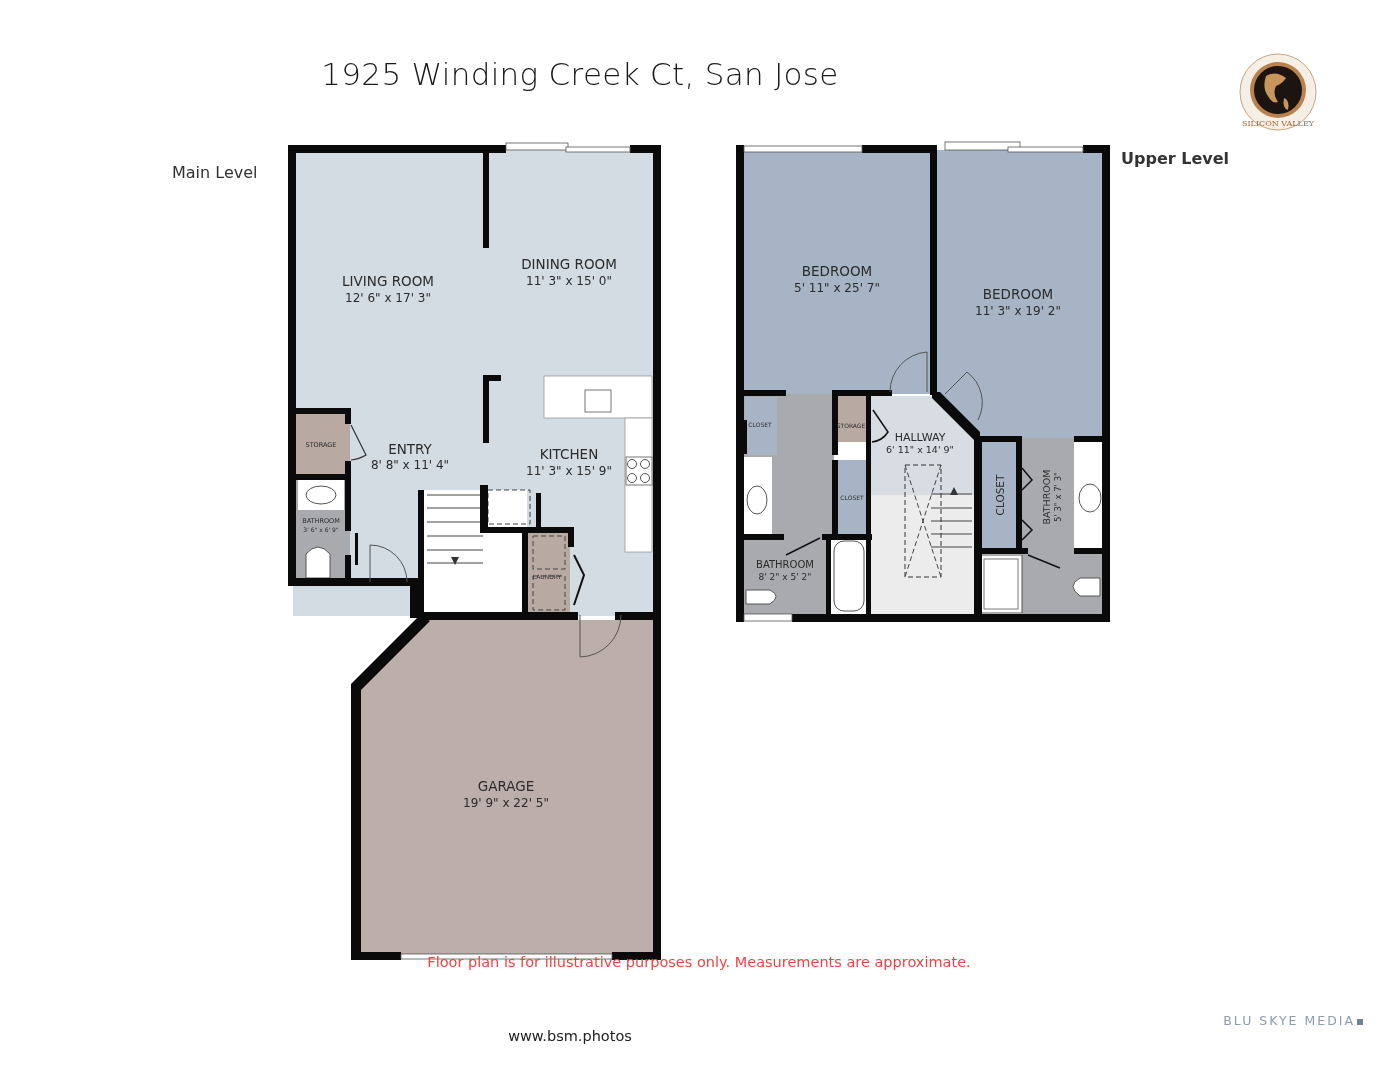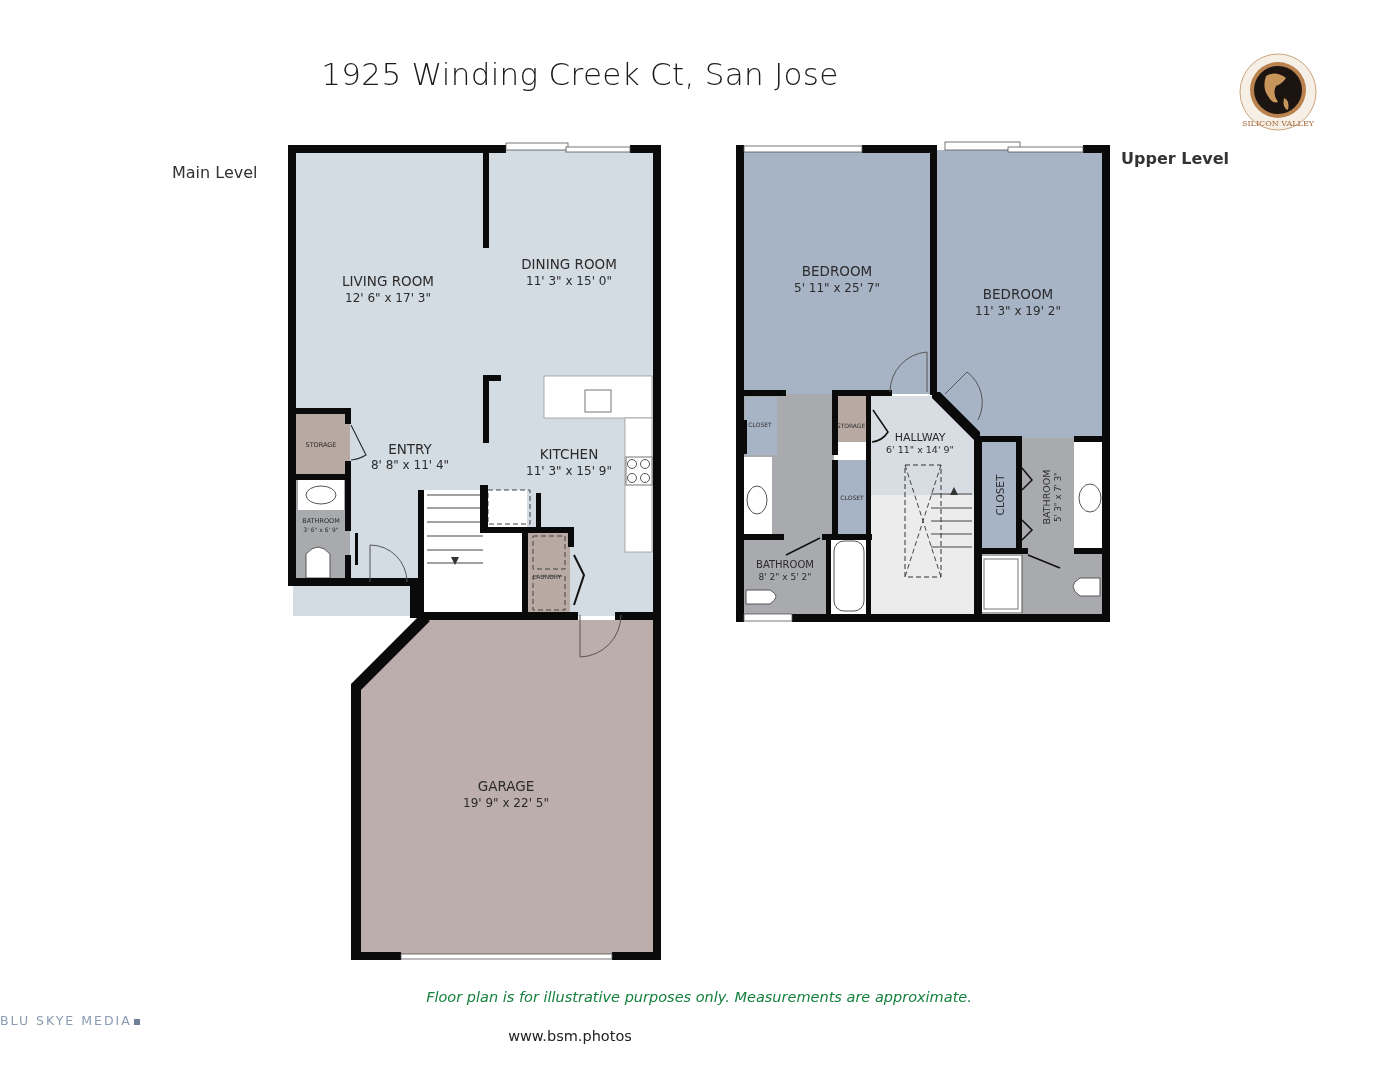--- a/index.html
+++ b/index.html
@@ -3,23 +3,23 @@
 <meta charset="utf-8">
 <style>
   html, body { margin:0; padding:0; background:#ffffff; }
   body { width:1398px; height:1080px; position:relative; overflow:hidden;
          font-family:"DejaVu Sans", sans-serif; color:#222; }
   .title { position:absolute; left:0; width:1160px; top:56px; text-align:center;
            font-size:31px; font-weight:300; color:#1a1a1a; letter-spacing:0.3px; }
   .level-label { position:absolute; font-size:16px; color:#333; }
   .plan { position:absolute; left:0; top:0; }
   .room-label { font-family:"DejaVu Sans", sans-serif; fill:#2b2b2b; }
-  .footer-note { position:absolute; left:0; width:1398px; top:989px; text-align:center;
-                 font-size:14.5px; color:#15803d;font-style:italic; }
-  .brand { position:absolute; left:0; width:1363px; top:1013px; text-align:left;
+  .footer-note { position:absolute; left:0; width:1398px; top:954px; text-align:center;
+                 font-size:14.5px; color:#ef4444; }
+  .brand { position:absolute; left:0; width:1363px; top:1013px; text-align:right;
            font-size:12.5px; letter-spacing:2px; color:#8a9bb2; }
   .brand .sq { display:inline-block; width:6px; height:6px; background:#6f8099; margin-left:2px; vertical-align:middle; }
   .site { position:absolute; left:0; width:1140px; top:1028px; text-align:center;
           font-size:14.5px; color:#222; }
   .logo { position:absolute; left:1232px; top:52px; width:92px; height:80px; }
 </style>
 </head>
 <body>
 
 <div class="title">1925 Winding Creek Ct, San Jose</div>

